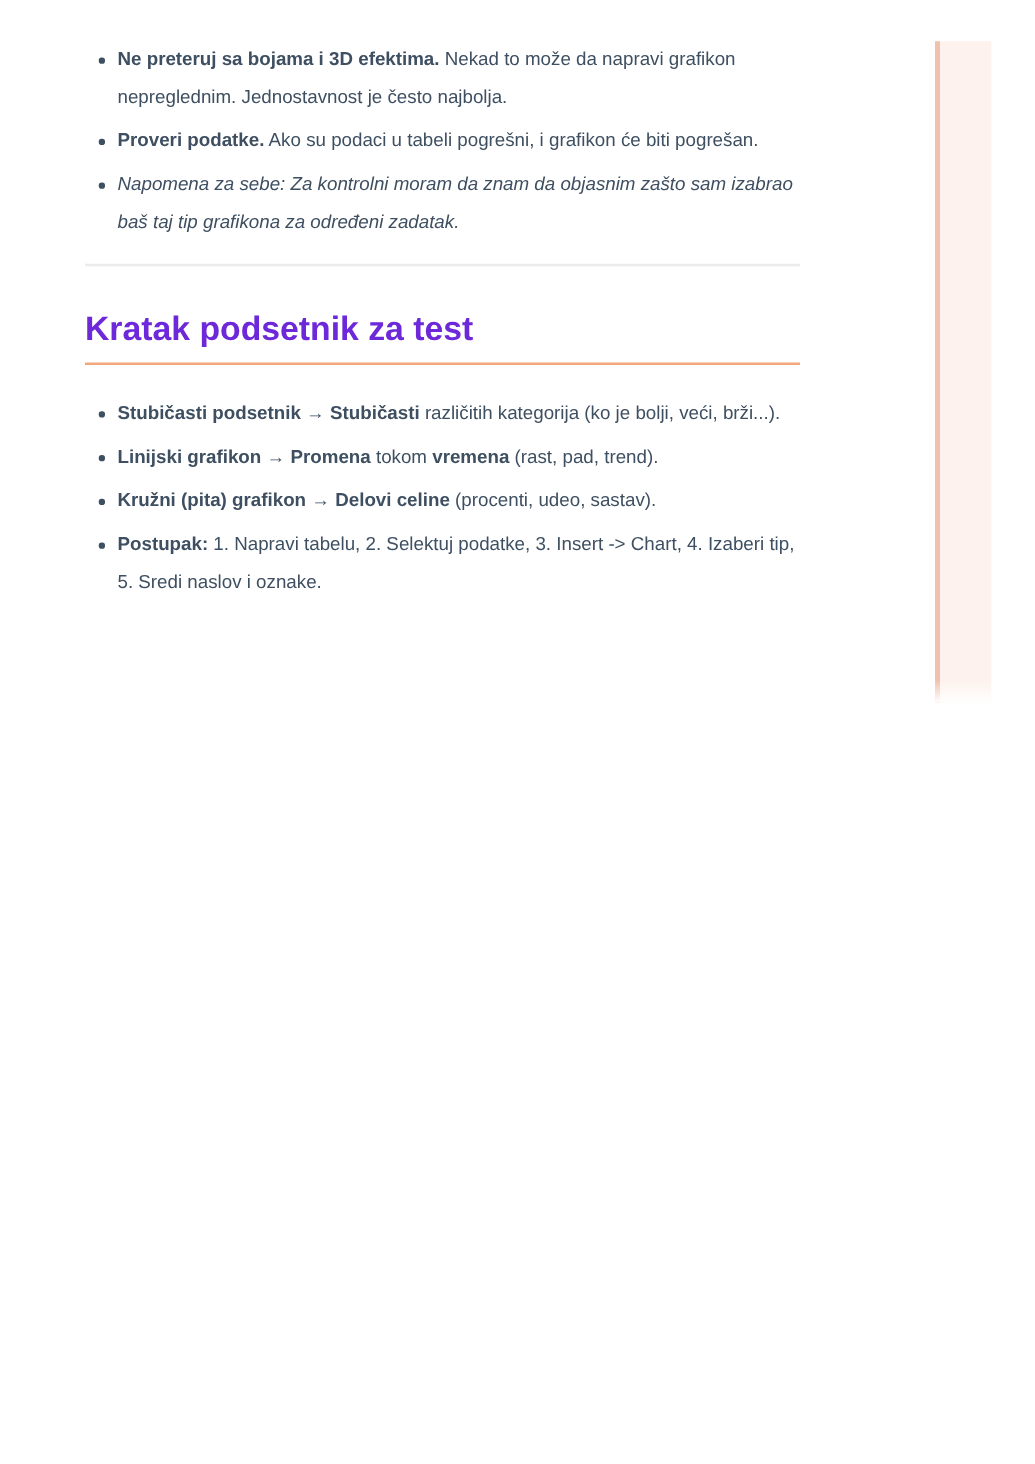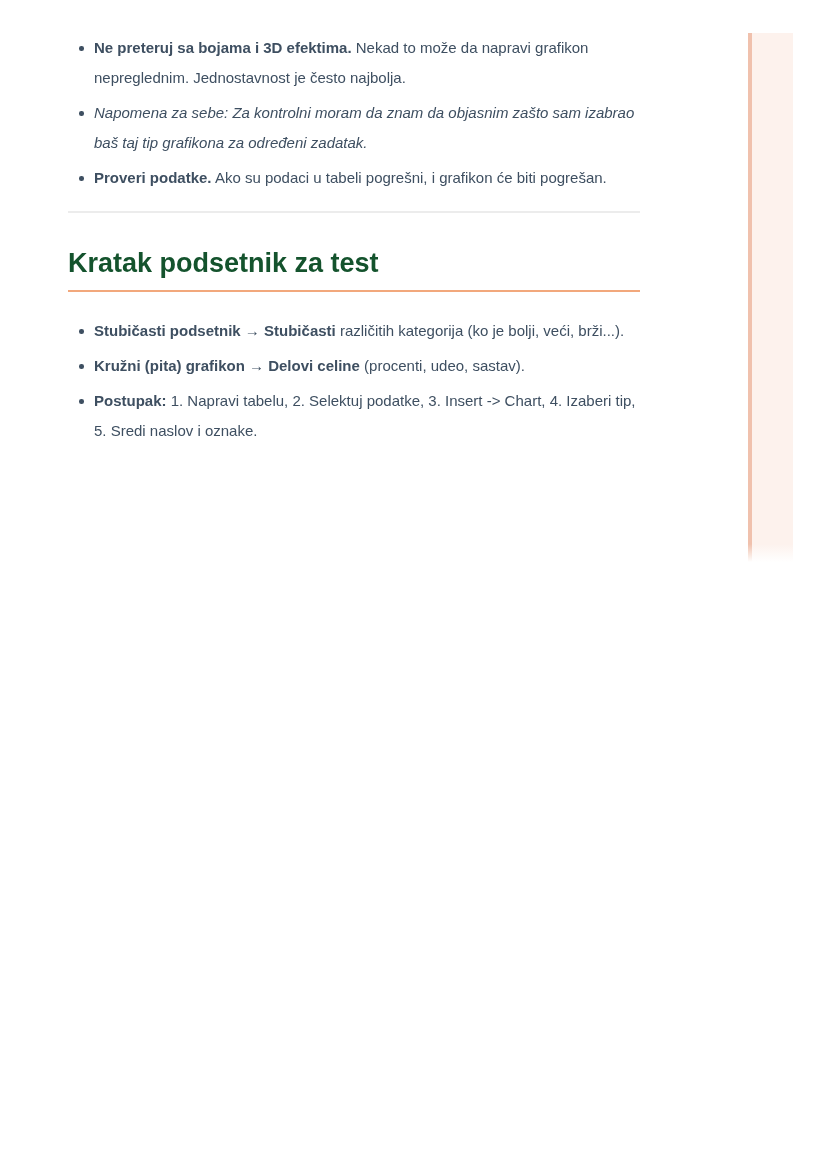--- a/index.html
+++ b/index.html
@@ -45,21 +45,21 @@
     border: none;
     border-top: 2px solid #ececec;
     margin: 18px 0 0 0;
   }
   h1.section-title {
     margin: 36px 0 0 0;
     padding-bottom: 13px;
     font-size: 27px;
     line-height: 28px;
     font-weight: bold;
-    color: #14532d;
+    color: #6d28d9;
     border-bottom: 2px solid #f2a87c;
   }
   ul.bullet-list.summary {
     margin-top: 24px;
   }
   .stripe {
     position: absolute;
     left: 748px;
     top: 33px;
     width: 45px;
@@ -82,26 +82,27 @@
     color: #c3c3c3;
   }
 </style>
 </head>
 <body>
 
 <div class="page">
   <div class="content">
     <ul class="bullet-list">
         <li><span class="b">Ne preteruj sa bojama i 3D efektima.</span><span> Nekad to može da napravi grafikon nepreglednim. Jednostavnost je često najbolja.</span></li>
+        <li><span class="b">Proveri podatke.</span><span> Ako su podaci u tabeli pogrešni, i grafikon će biti pogrešan.</span></li>
         <li><span class="i">Napomena za sebe: Za kontrolni moram da znam da objasnim zašto sam izabrao baš taj tip grafikona za određeni zadatak.</span></li>
-        <li><span class="b">Proveri podatke.</span><span> Ako su podaci u tabeli pogrešni, i grafikon će biti pogrešan.</span></li>
       </ul>
     <hr class="divider">
     <h1 class="section-title">Kratak podsetnik za test</h1>
     <ul class="bullet-list summary">
         <li><span class="b">Stubičasti podsetnik</span><span> → </span><span class="b">Stubičasti</span><span> različitih kategorija (ko je bolji, veći, brži...).</span></li>
+        <li><span class="b">Linijski grafikon</span><span> → </span><span class="b">Promena</span><span> tokom </span><span class="b">vremena</span><span> (rast, pad, trend).</span></li>
         <li><span class="b">Kružni (pita) grafikon</span><span> → </span><span class="b">Delovi celine</span><span> (procenti, udeo, sastav).</span></li>
         <li><span class="b">Postupak:</span><span> 1. Napravi tabelu, 2. Selektuj podatke, 3. Insert -&gt; Chart, 4. Izaberi tip, 5. Sredi naslov i oznake.</span></li>
       </ul>
   </div>
   <div class="stripe"></div>
   <div class="footer">(c) Knowunity 2025</div>
 </div>
 
 </body></html>

